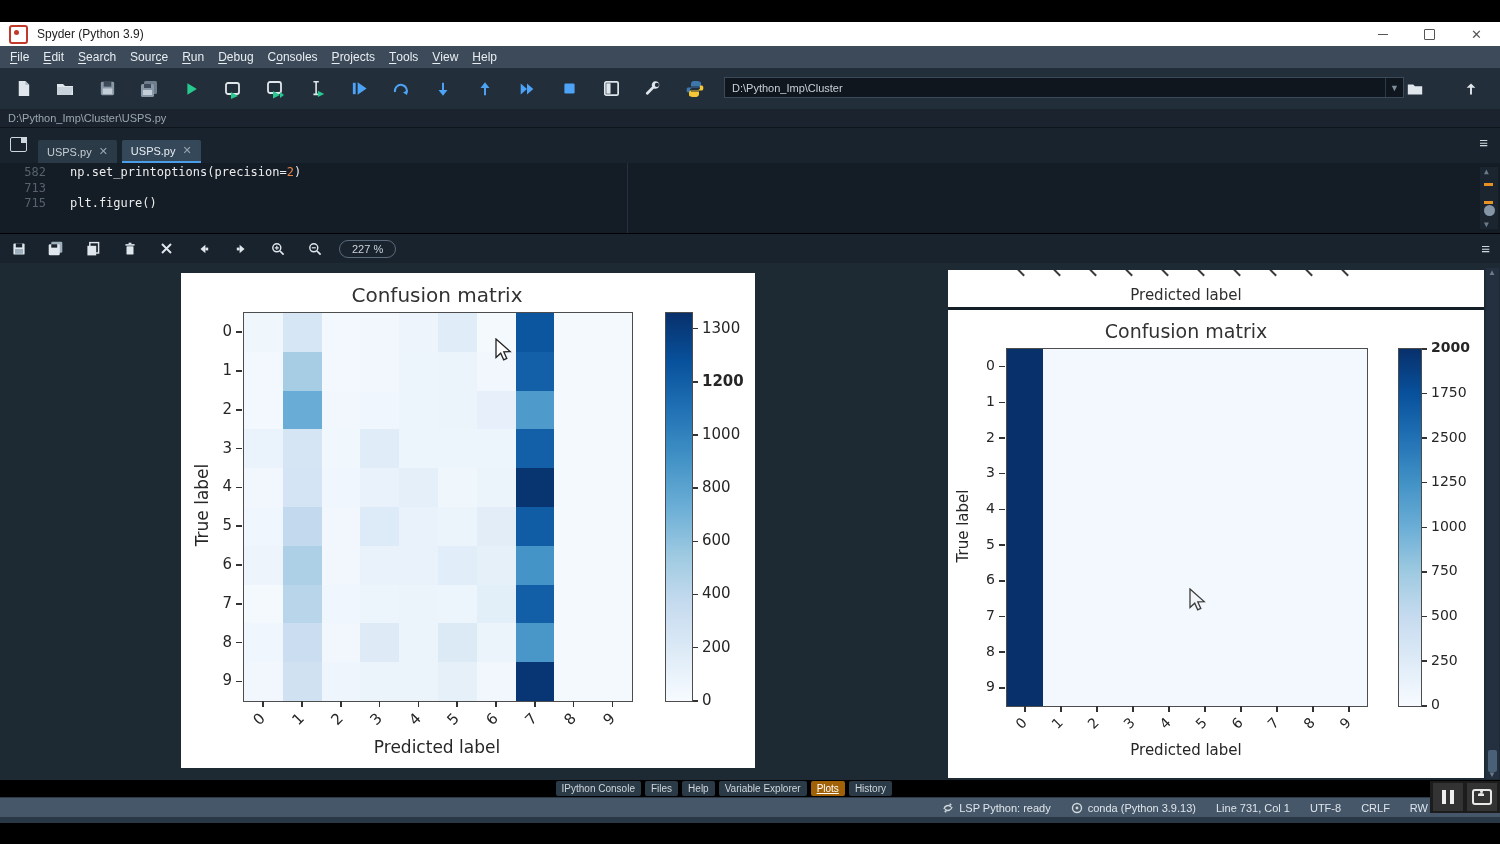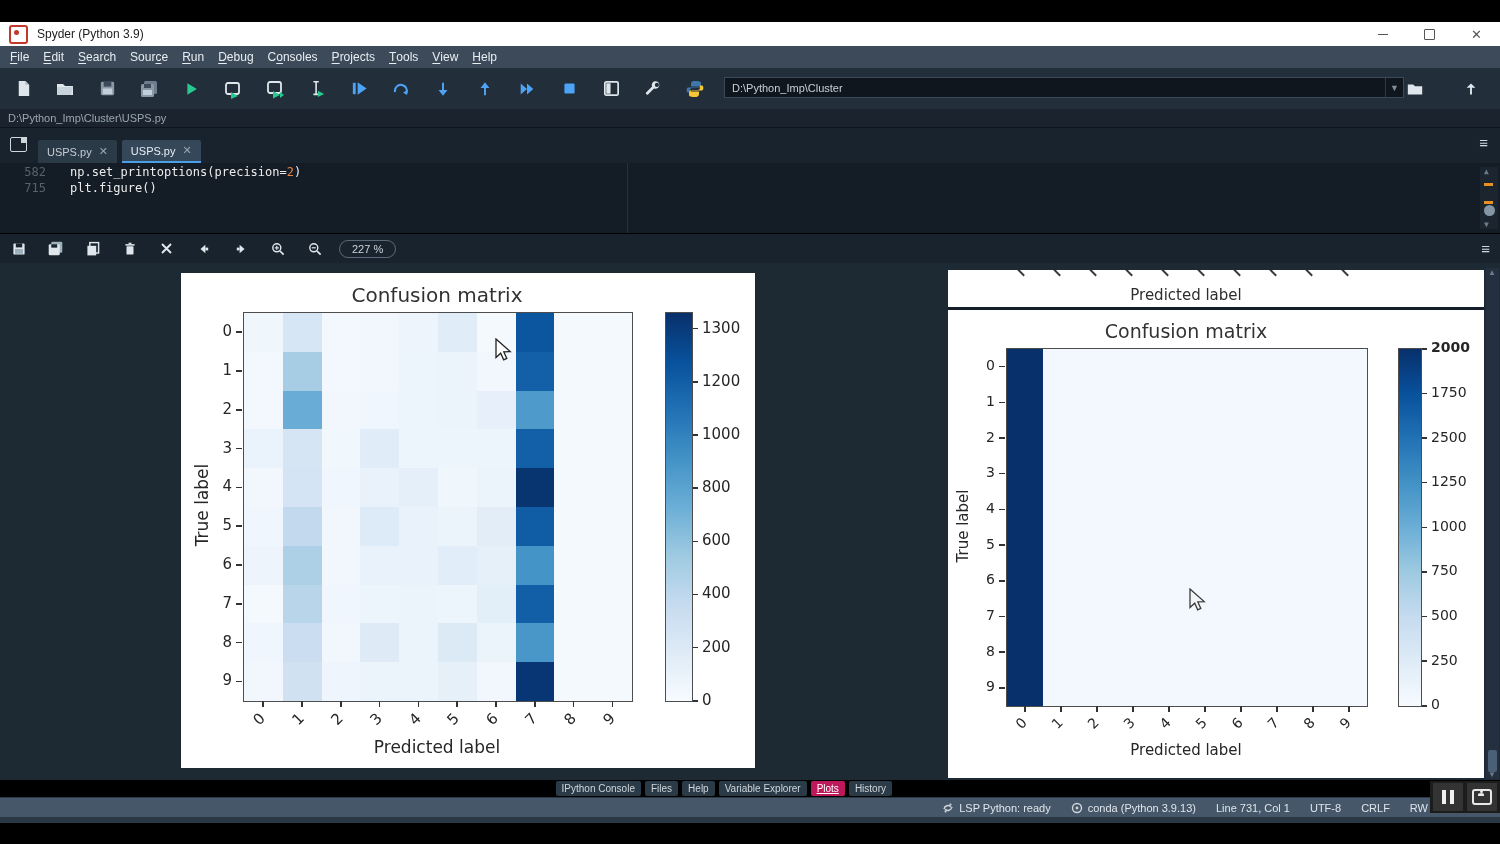--- a/index.html
+++ b/index.html
@@ -83,21 +83,21 @@
   .cbtick-label{position:absolute;color:#262626;}
   .right-panel{position:absolute;left:948px;top:7px;width:536px;height:508px;background:#ffffff;}
   .partial-strip{position:absolute;left:0;top:0;width:536px;height:37px;background:#fff;overflow:hidden;}
   .thumb-divider{position:absolute;left:0;top:37px;width:536px;height:3px;background:#141e28;}
   .stub{position:absolute;width:2px;height:9px;background:#3a3a3a;transform:rotate(-45deg);}
   .rp-scroll{position:absolute;left:1486px;top:5px;width:13px;height:511px;background:#243040;}
   .rp-thumb{position:absolute;left:2px;width:9px;height:22px;background:#4a6076;border-radius:2px;}
   
   .bottom-tabs{position:absolute;top:780px;right:608px;height:17px;display:flex;gap:4px;align-items:center;}
   .btab{background:#2b3a47;color:#cfd6dc;font-size:10px;padding:2px 6px;border-radius:2px;white-space:nowrap;}
-  .btab.active{background:#be185d;color:#ffffff;text-decoration:underline;}
+  .btab.active{background:#a16207;color:#ffffff;text-decoration:underline;}
   
   .statusbar{position:absolute;left:0;top:797px;width:1500px;height:20px;background:#46576a;
              display:flex;align-items:center;justify-content:flex-end;gap:20px;
              padding-right:72px;box-sizing:border-box;color:#dfe5ea;font-size:11px;border-top:1px solid #2c3947;}
   .status-item{display:flex;align-items:center;gap:5px;white-space:nowrap;}
   .sb-band{position:absolute;left:0;top:817px;width:1500px;height:6px;background:#2a3745;}
   
   .media-overlay{position:absolute;left:1430px;top:781px;width:70px;height:32px;background:#1c1c1c;
                  display:flex;align-items:center;justify-content:center;gap:4px;}
   .ov-btn{width:30px;height:28px;background:#333333;display:flex;align-items:center;justify-content:center;}
@@ -280,20 +280,21 @@
           <span>USPS.py</span>
           <span class="x">✕</span>
         </div>
       </div>
     <div class="pane-menu abs" style="right:12px;top:10px;">≡</div>
   </div>
 
   <div class="editor">
     <div id="code-lines" style="padding-top:2px;">
         <div class="code-line"><div class="gutter">582</div><div class="code-text"><span>np.set_printoptions(precision=</span><span class="tok-number">2</span><span>)</span></div></div>
+        <div class="code-line"><div class="gutter">713</div><div class="code-text"></div></div>
         <div class="code-line"><div class="gutter">715</div><div class="code-text"><span>plt.figure()</span></div></div>
       </div>
     <div class="maxline"></div>
     <div class="ed-scroll">
       <div class="scroll-arrow" style="top:0;">▲</div>
       <div class="ed-mark" style="top:16px;"></div>
       <div class="ed-mark" style="top:34px;"></div>
       <div class="ed-thumb" style="top:38px;"></div>
       <div class="scroll-arrow" style="bottom:0;">▼</div>
     </div>
@@ -518,21 +519,21 @@
         <div class="cbtick-label" style="left: 521px; top: 364.549px; font-size: 15px;">200</div>
         <div class="cbtick-mark" style="left: 512px; top: 320.699px; width: 5px;"></div>
         <div class="cbtick-label" style="left: 521px; top: 311.399px; font-size: 15px;">400</div>
         <div class="cbtick-mark" style="left: 512px; top: 267.548px; width: 5px;"></div>
         <div class="cbtick-label" style="left: 521px; top: 258.248px; font-size: 15px;">600</div>
         <div class="cbtick-mark" style="left: 512px; top: 214.397px; width: 5px;"></div>
         <div class="cbtick-label" style="left: 521px; top: 205.097px; font-size: 15px;">800</div>
         <div class="cbtick-mark" style="left: 512px; top: 161.247px; width: 5px;"></div>
         <div class="cbtick-label" style="left: 521px; top: 151.947px; font-size: 15px;">1000</div>
         <div class="cbtick-mark" style="left: 512px; top: 108.096px; width: 5px;"></div>
-        <div class="cbtick-label" style="left: 521px; top: 98.7959px; font-size: 15px;">1200</div>
+        <div class="cbtick-label" style="left: 521px; top: 98.7959px; font-size: 15px; font-weight: bold;">1200</div>
         <div class="cbtick-mark" style="left: 512px; top: 54.9452px; width: 5px;"></div>
         <div class="cbtick-label" style="left: 521px; top: 45.6452px; font-size: 15px;">1300</div>
       </div>
 
     <div class="right-panel">
       <div class="partial-strip">
         <div id="stub-row">
             <div class="stub" style="left: 72px; top: -2px;"></div>
             <div class="stub" style="left: 108px; top: -2px;"></div>
             <div class="stub" style="left: 144px; top: -2px;"></div>

